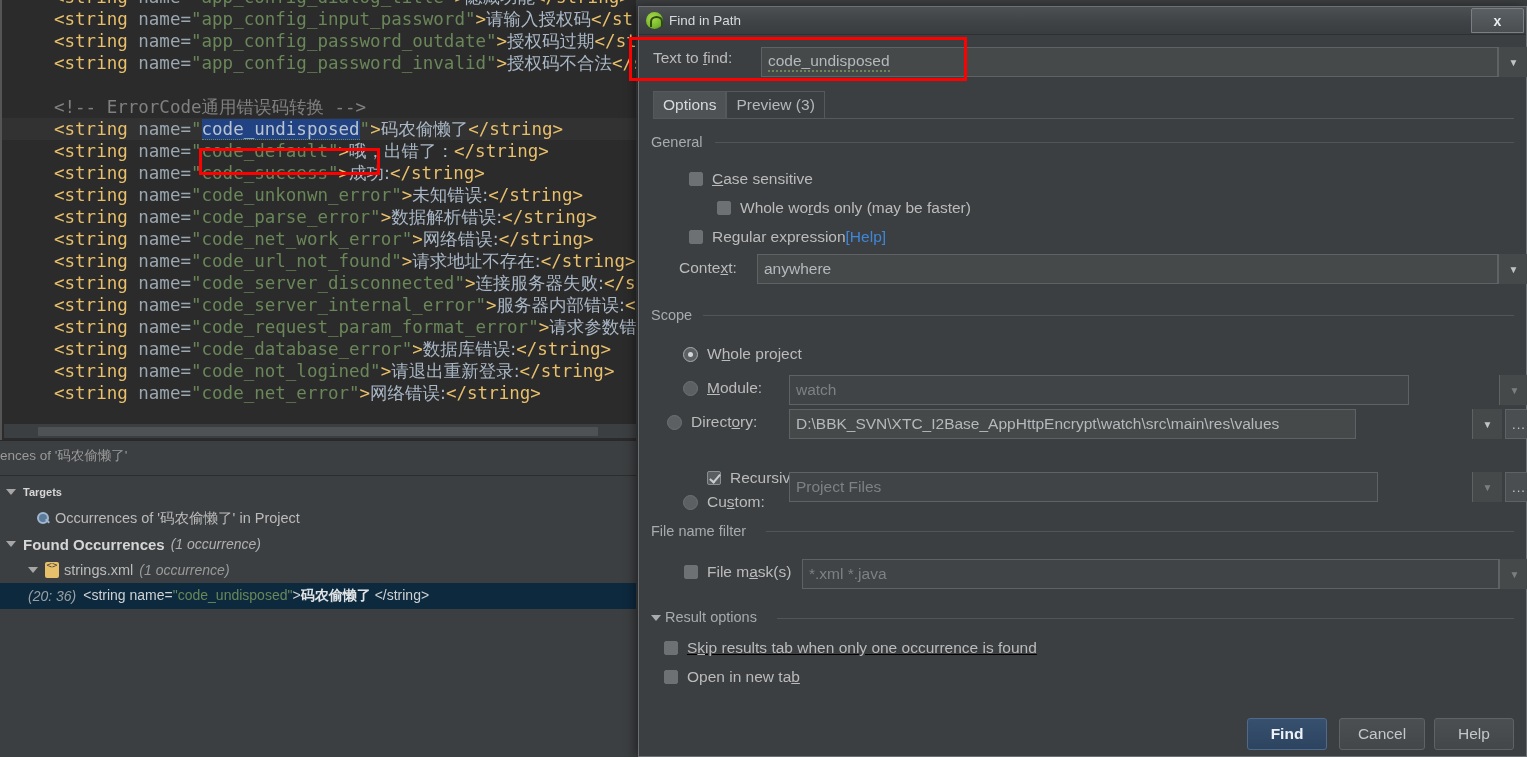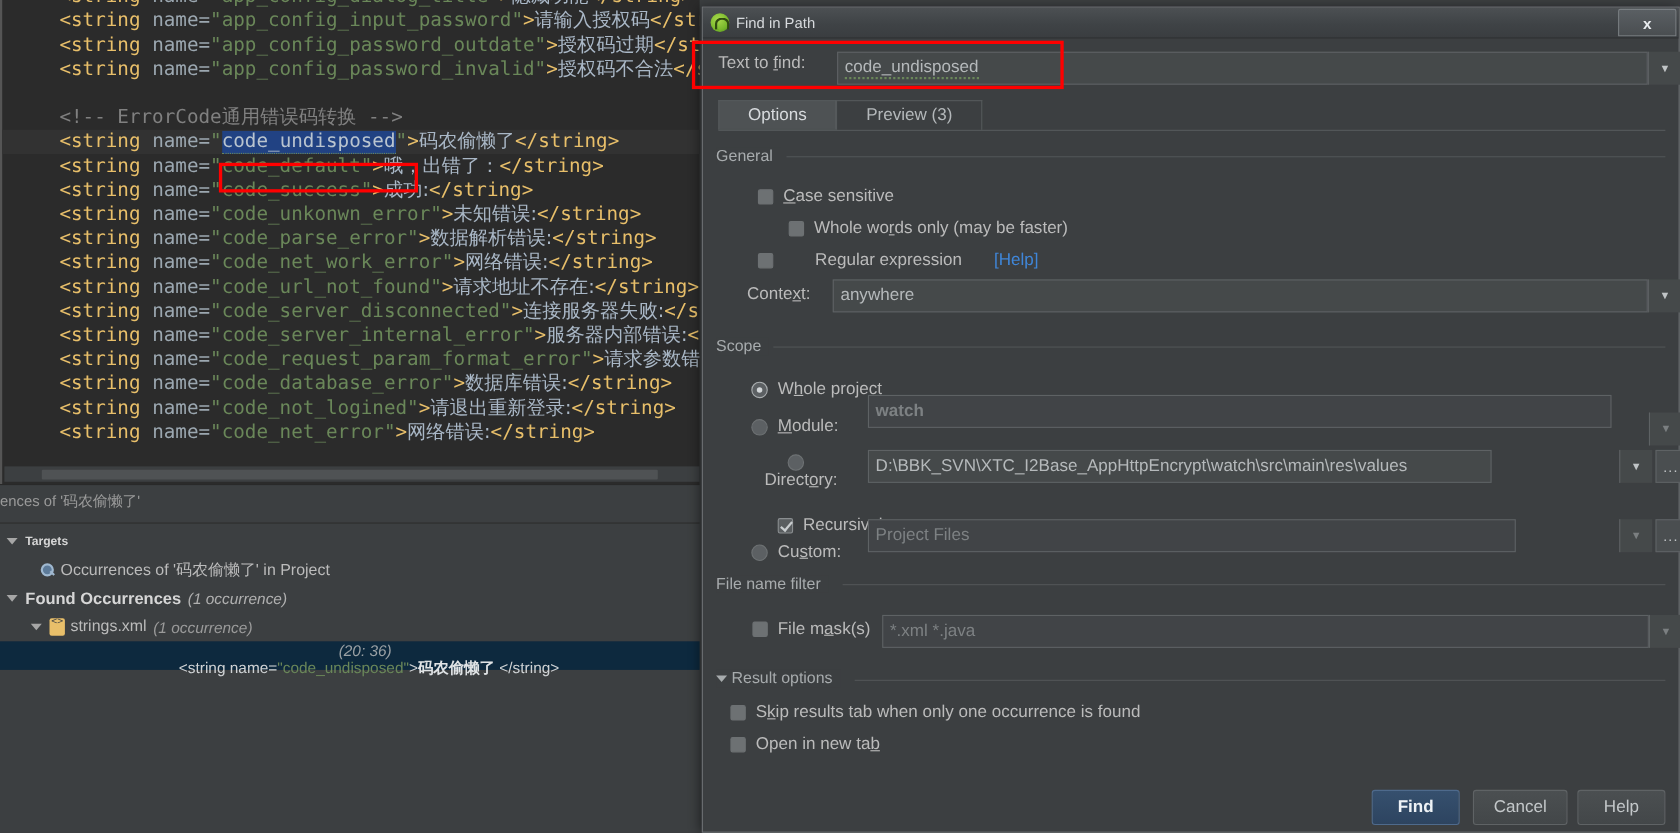--- a/index.html
+++ b/index.html
@@ -182,21 +182,21 @@
   .ell-btn {
     width: 28px; height: 30px; flex: none;
     background: #4a4e50; border: 1px solid #5e6264;
     display:flex; align-items:center; justify-content:center;
     color:#c2c6c8; font-size: 13px; letter-spacing:1px;
   }
 
   
   #tabs { position: absolute; left: 14px; top: 56px; display: flex; }
   .tab {
-    height: 27px; padding: 0 26px;
+    height: 27px; padding: 0 9px;
     font-size: 15.5px; color: #b4b8ba;
     display: flex; align-items: center;
     background: #3c3f41;
     border-left: 1px solid #55595b;
     border-top: 1px solid #55595b;
     border-right: 1px solid #55595b;
   }
   .tab.active { background: #4e5254; color: #d7dadd; border-bottom: 1px solid #4e5254; }
   #tabs-underline {
     position: absolute; left: 14px; top: 83px; width: 861px; height: 1px;
@@ -303,21 +303,21 @@
       <span class="ital-b" style="margin-left:6px;font-size:14px;">(1 occurrence)</span>
     </div>
 
     <div class="tree-row" style="top:116px; padding-left:28px;">
       <span class="twisty"></span>
       <span class="xmlicon"></span>
       <span>strings.xml</span>
       <span class="ital" style="margin-left:6px;font-size:14px;">(1 occurrence)</span>
     </div>
 
-    <div class="tree-row selected" style="top:142px; padding-left:28px;flex-direction:column;">
+    <div class="tree-row selected" style="top:142px; padding-left:28px;">
       <span class="ital" style="font-size:14px;color:#9aa0a4;">(20: 36)</span>
       <span class="res-code" style="margin-left:7px;">
         <span class="t1">&lt;string name=</span><span class="t2">"code_undisposed"</span><span class="t1">&gt;</span><span class="t3">码农偷懒了</span><span class="t1" style="margin-left:4px;">&lt;/string&gt;</span>
       </span>
     </div>
   </div>
 </div>
 
 <div id="dialog">
 
@@ -349,21 +349,21 @@
     <div class="row" style="left:50px; top:135px;">
       <span class="cb"></span>
       <span class="lbl"><span class="u">C</span>ase sensitive</span>
     </div>
 
     <div class="row" style="left:50px; top:164px;padding-left:28px;">
       <span class="cb"></span>
       <span class="lbl">Whole wo<span class="u">r</span>ds only (may be faster)</span>
     </div>
 
-    <div class="row" style="left:50px; top:193px;gap:29px;">
+    <div class="row" style="left:50px; top:193px;">
       <span class="cb"></span>
       <span class="lbl">Re<span class="u">g</span>ular expression</span>
       <span class="link">[Help]</span>
     </div>
 
     <div class="row" style="left:40px; top:224px;">
       <span class="lbl">Conte<span class="u">x</span>t:</span>
     </div>
     <div class="field" style="position:absolute; left:118px; top:219px; width:741px;">
       <span>anywhere</span>
@@ -375,26 +375,26 @@
 
     <div class="row" style="left:44px; top:310px;">
       <span class="rb checked"></span>
       <span class="lbl">W<span class="u">h</span>ole project</span>
     </div>
 
     <div class="row" style="left:44px; top:344px;">
       <span class="rb"></span>
       <span class="lbl"><span class="u">M</span>odule:</span>
     </div>
-    <div class="field ghost" style="position:absolute; left:150px; top:324px; width:676px;font-weight:bold;">
+    <div class="field ghost" style="position:absolute; left:150px; top:340px; width:620px;">
       <span>watch</span>
     </div>
     <div class="combo-arrow dim" style="position:absolute; left:860px; top:340px;">▼</div>
 
-    <div class="row" style="left:56px; top:378px;flex-direction:column;">
+    <div class="row" style="left:28px; top:378px;">
       <span class="rb"></span>
       <span class="lbl">Direct<span class="u">o</span>ry:</span>
     </div>
     <div class="field" style="position:absolute; left:150px; top:374px; width:567px;">
       <span>D:\BBK_SVN\XTC_I2Base_AppHttpEncrypt\watch\src\main\res\values</span>
     </div>
     <div class="combo-arrow" style="position:absolute; left:833px; top:374px;">▼</div>
     <div class="ell-btn" style="position:absolute; left:866px; top:374px;">...</div>
 
     <div class="row" style="left:68px; top:410px;margin-top:24px;">
@@ -422,21 +422,21 @@
     <div class="field ghost" style="position:absolute; left:163px; top:524px; width:697px;">
       <span>*.xml *.java</span>
     </div>
     <div class="combo-arrow dim" style="position:absolute; left:860px; top:524px;">▼</div>
 
     <div class="group-title" style="left:12px; top:574px;">
       <span class="collapse-tri"></span><span>Result options</span>
     </div>
     <div class="group-line" style="left:138px; top:583px; width:737px;"></div>
 
-    <div class="row" style="left:25px; top:604px;">
+    <div class="row" style="left:25px; top:604px;text-decoration:underline;">
       <span class="cb"></span>
       <span class="lbl">S<span class="u">k</span>ip results tab when only one occurrence is found</span>
     </div>
 
     <div class="row" style="left:25px; top:633px;">
       <span class="cb"></span>
       <span class="lbl">Open in new ta<span class="u">b</span></span>
     </div>
 
     <div class="btn primary" style="position:absolute; left:608px; top:683px; width:80px;">Find</div>

